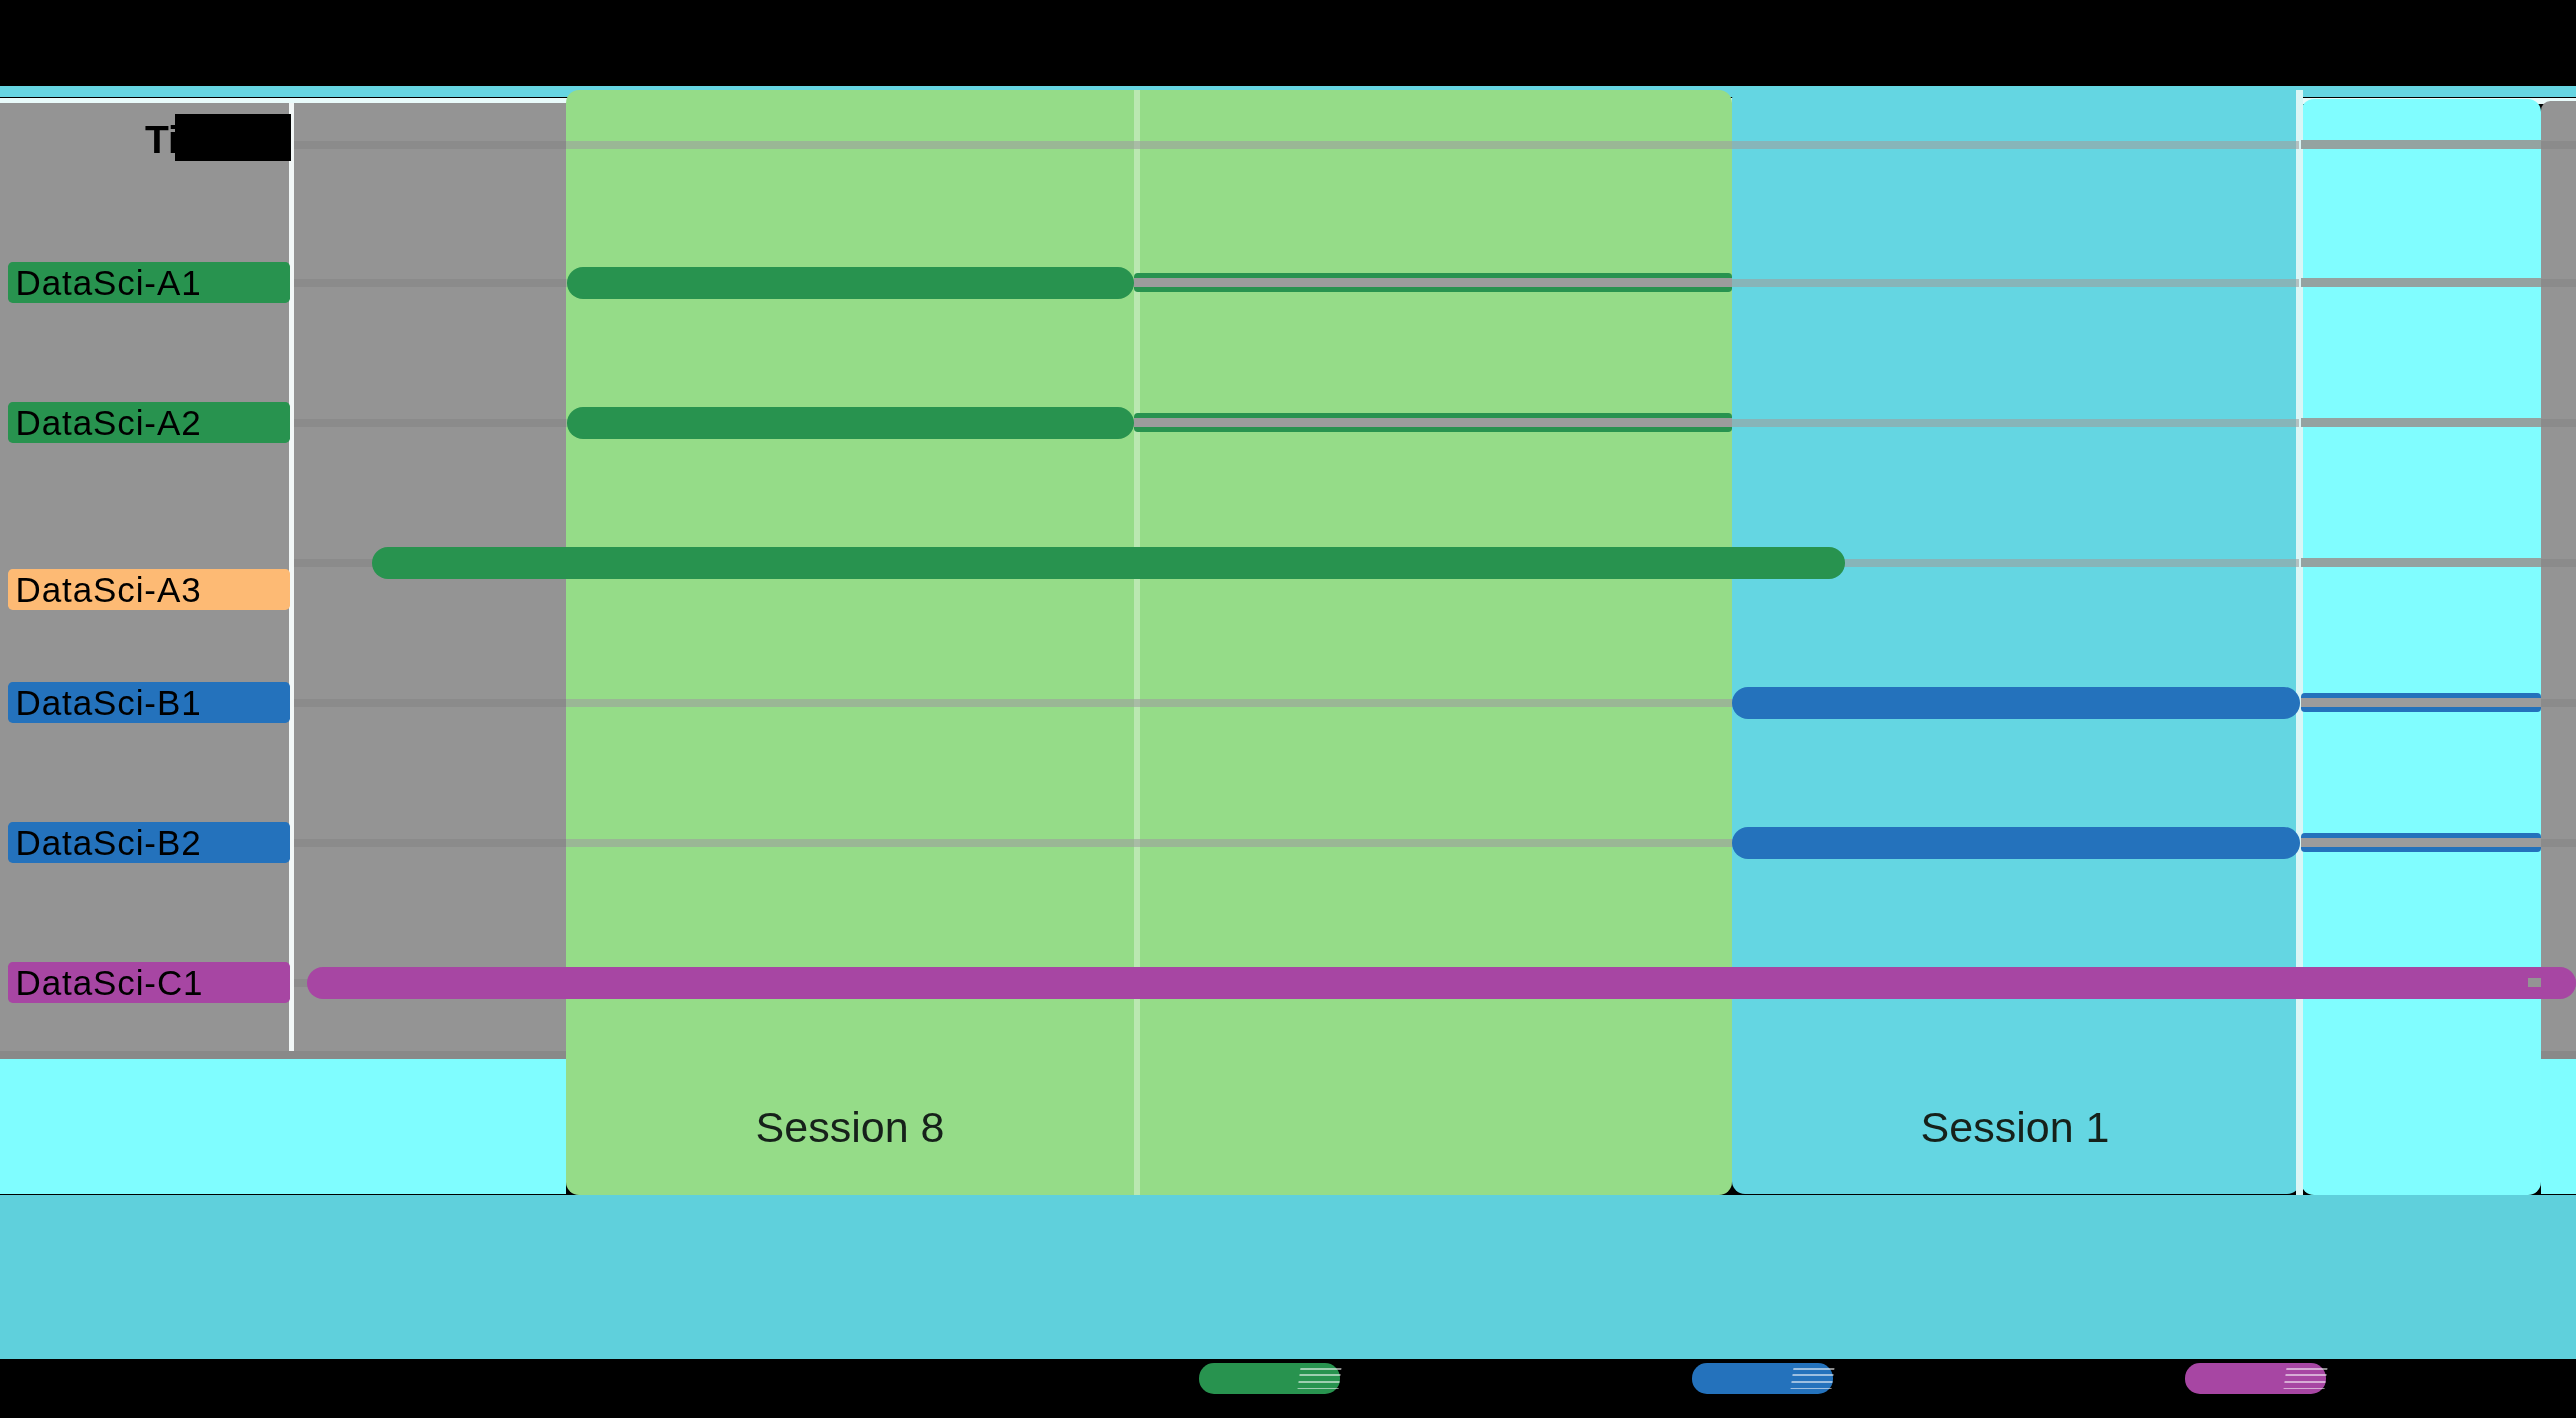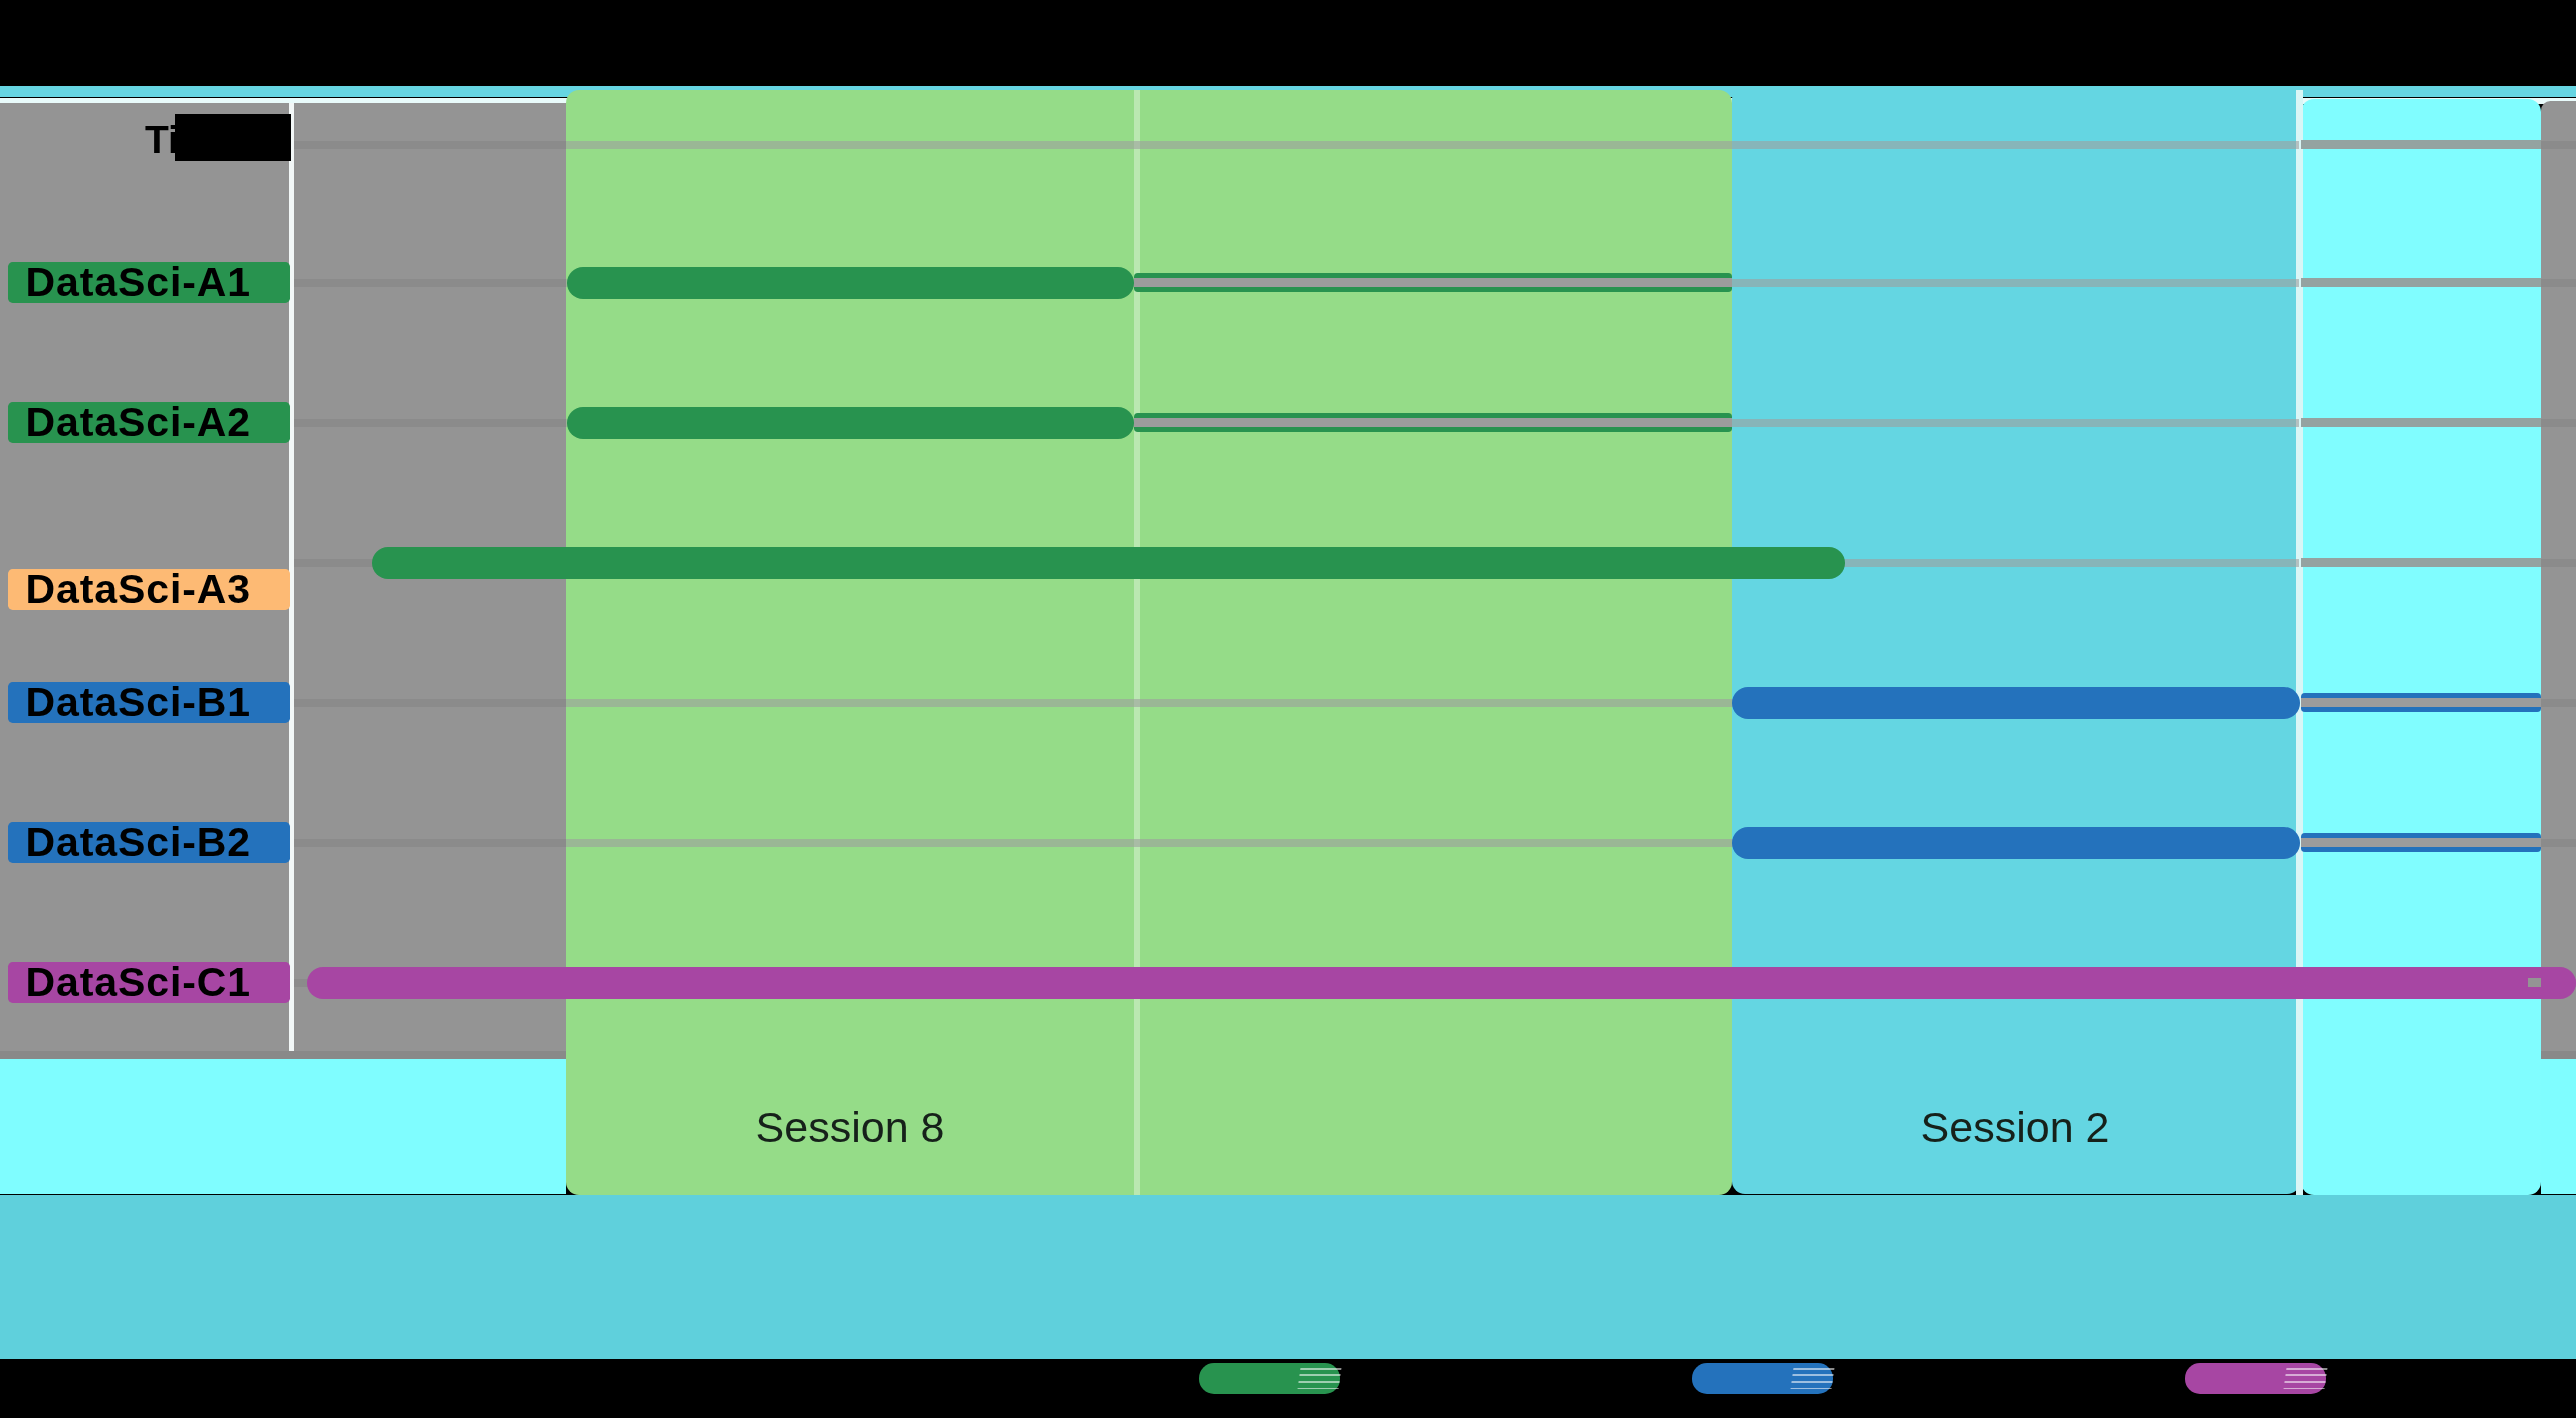--- a/index.html
+++ b/index.html
@@ -22,21 +22,21 @@
   #axis-line-right{left:2541px;top:1051px;width:35px;height:7.5px;background:#898989;z-index:2;}
   
   .band{position:absolute;z-index:1;border-radius:13px;}
   .band-split{position:absolute;z-index:2;background:rgba(255,255,255,0.35);}
   .gridseg{position:absolute;z-index:2;}
   .track{position:absolute;z-index:3;border-radius:3.8px;}
   .bar{position:absolute;z-index:4;border-radius:16px;}
   .notch{position:absolute;z-index:5;}
   .pill{position:absolute;left:7.5px;width:282px;height:41px;border-radius:4.7px;z-index:2;
         display:flex;align-items:center;overflow:hidden;}
-  .pill span{font-size:41px;font-weight:bold;color:#000;padding-left:18px;letter-spacing:0.9px;
+  .pill span{font-size:35px;font-weight:normal;color:#000;padding-left:8px;letter-spacing:0.9px;
              white-space:nowrap;}
   .session-label{position:absolute;z-index:2;transform:translate(-50%,-50%);
                  font-size:43px;color:#16211a;white-space:nowrap;}
   #time-header{left:145px;top:118px;z-index:3;font-size:39px;font-weight:bold;color:#000;}
   #time-redaction-box{left:175px;top:114px;width:116px;height:47px;background:#000;z-index:4;}
   
   .legend-swatch{position:absolute;top:1363px;width:141px;height:31px;border-radius:15px;z-index:2;}
   .legend-swatch .fringe{position:absolute;right:0;top:0;width:41px;height:100%;
         background:repeating-linear-gradient(180deg,transparent 0 4.7px,rgba(255,255,255,0.55) 4.7px 6.6px);
         transform:skewX(-8deg);}
@@ -123,21 +123,21 @@
       <div class="track" style="left: 2301px; width: 240px; top: 833px; height: 19px; background: linear-gradient(rgb(36, 114, 188) 0px, rgb(36, 114, 188) 4.7px, rgb(156, 156, 156) 4.7px, rgb(156, 156, 156) 14px, rgb(36, 114, 188) 14px, rgb(36, 114, 188) 100%);"></div>
       <div class="bar" style="left: 1732px; width: 568px; top: 827px; height: 32px; background: rgb(36, 114, 188);"></div>
       <div class="abs pill" style="top: 962px; background: rgb(167, 70, 163);">
         <span>DataSci-C1</span>
       </div>
       <div class="bar" style="left: 307px; width: 2269px; top: 967px; height: 32px; background: rgb(167, 70, 163);"></div>
       <div class="notch" style="left: 2528px; width: 13px; top: 978px; height: 9.4px; background: rgb(148, 148, 148);"></div>
     </div>
   <div id="session-labels-layer">
       <div class="session-label" style="left: 850px; top: 1127px;">Session 8</div>
-      <div class="session-label" style="left: 2015px; top: 1127px;">Session 2</div>
+      <div class="session-label" style="left: 2015px; top: 1127px;">Session 1</div>
     </div>
 
   <div class="abs" id="time-header">Time</div>
   <div class="abs" id="time-redaction-box"></div>
 
   <div id="legend">
       <div class="legend-swatch" style="left: 1199px; background: rgb(40, 147, 79);">
         <div class="fringe"></div>
       </div>
       <div class="legend-swatch" style="left: 1692px; background: rgb(36, 114, 188);">

